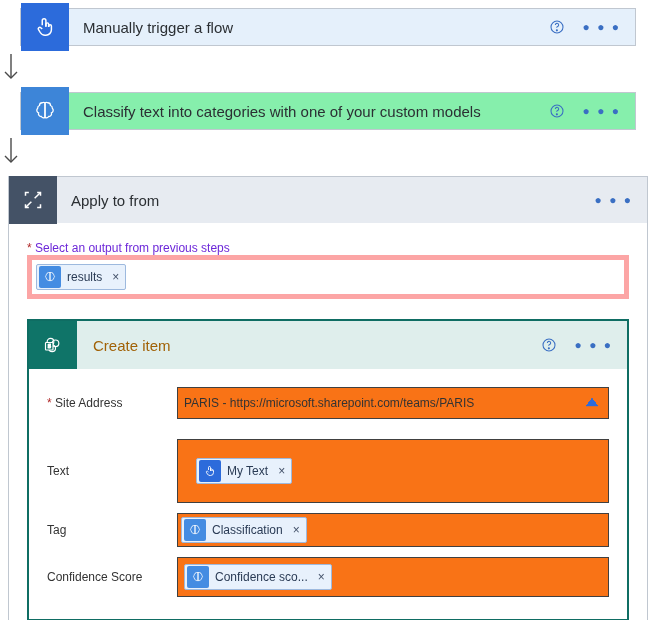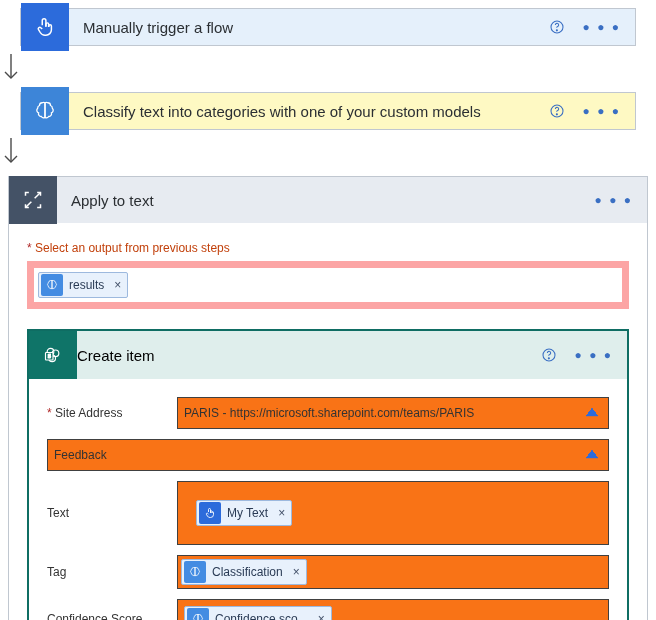--- a/index.html
+++ b/index.html
@@ -16,21 +16,21 @@
     border: 1px solid #c0c7d0;
     margin: 0 auto;
     width: 616px;
   }
   .card-header {
     display: flex;
     align-items: center;
     height: 36px;
   }
   .card .card-header { background: #e5f0fb; }
-  .card.blue2 .card-header { background: #fef9c3; }
+  .card.blue2 .card-header { background: #86efac; }
   .icon-box {
     width: 48px;
     height: 48px;
     display: flex;
     align-items: center;
     justify-content: center;
     color: #fff;
   }
   .icon-box.blue { background: #2c6bdb; }
   .icon-box.teal { background: #5dbcb2; }
@@ -58,24 +58,24 @@
     background: #fff;
   }
   .apply-header {
     background: #e7ebf1;
     display: flex;
     align-items: center;
     height: 46px;
   }
   .apply-title { flex:1; padding-left:14px; font-size:15px; color:#2b2f33; }
   .apply-body { padding: 18px 18px 22px 18px; }
-  .field-label { font-size: 12px; color: #c2410c; margin-bottom: 6px; display:block; }
+  .field-label { font-size: 12px; color: #6d28d9; display:block; }
   .req::before { content:"* "; color:#b02a2a; }
   .token-input {
-    border: 7px solid #fca5a5;
+    border: 5px solid #fca5a5;
     padding: 4px;
     display: flex;
     align-items: center;
     gap: 4px;
     min-height: 34px;
     background:#fff;
   }
   .token {
     display: inline-flex;
     align-items: center;
@@ -98,21 +98,21 @@
   .token .tlabel { padding: 0 4px 0 4px; }
   .token .tx { padding: 0 6px; color:#435169; cursor:pointer; }
   .inner-card {
     margin-top: 20px;
     border: 2px solid #0f6d63;
   }
   .inner-header {
     background: #dfeeec;
     display:flex; align-items:center; height:48px;
   }
-  .inner-title { flex:1; padding-left:0; font-size:15px; color:#000000;}
+  .inner-title { flex:1; padding-left:16px; font-size:15px; color:#a16207;}
   .inner-body { padding: 18px 18px 12px 18px; background:#fff; }
   .form-row { display:flex; align-items:center; margin-bottom: 10px; }
   .form-row .flabel { width: 130px; font-size:12px; color:#333; }
   .form-row .flabel.req::before { content:"* "; color:#b02a2a; }
   .form-row .fcontrol {
     flex:1;
     border:1px solid #404040;
     min-height:32px;
     display:flex; align-items:center;
     padding: 3px 6px;
@@ -198,21 +198,21 @@
     <div class="icon-box grayblue">
       <svg width="20" height="20" viewBox="0 0 24 24" fill="none" stroke="white" stroke-width="1.8">
           <polyline points="17 3 21 3 21 7"></polyline>
           <polyline points="7 21 3 21 3 17"></polyline>
           <path d="M21 3 14 10"></path>
           <path d="M3 21l7-7"></path>
           <polyline points="3 7 3 3 7 3"></polyline>
           <polyline points="21 17 21 21 17 21"></polyline>
         </svg>
     </div>
-    <div class="apply-title">Apply to text</div>
+    <div class="apply-title">Apply to from</div>
     <div class="card-actions">
       <span class="more-icon">●&nbsp;●&nbsp;●</span>
     </div>
   </div>
   <div class="apply-body">
     <span class="field-label req">Select an output from previous steps</span>
     <div class="token-input">
       <span class="token">
         <span class="ticon ai">
             <svg width="12" height="12" viewBox="0 0 24 24" fill="none" stroke="white" stroke-width="1.6">
@@ -251,23 +251,20 @@
       <div class="inner-body">
 
         <div class="form-row">
           <div class="flabel req">Site Address</div>
           <div class="fcontrol select">
               <span>PARIS - https://microsoft.sharepoint.com/teams/PARIS</span>
             </div>
         </div>
 
         <div class="form-row">
-          <div class="fcontrol select">
-              <span>Feedback</span>
-            </div>
         </div>
 
         <div class="form-row">
           <div class="flabel">Text</div>
           <div class="fcontrol" style="padding:18px">
             <span class="token">
               <span class="ticon blue">
                   <svg width="12" height="12" viewBox="0 0 24 24" fill="none" stroke="white" stroke-width="1.8">
                     <path d="M9 10V5a2 2 0 1 1 4 0v7"></path>
                     <path d="M13 11V9a1.5 1.5 0 1 1 3 0v3"></path>

